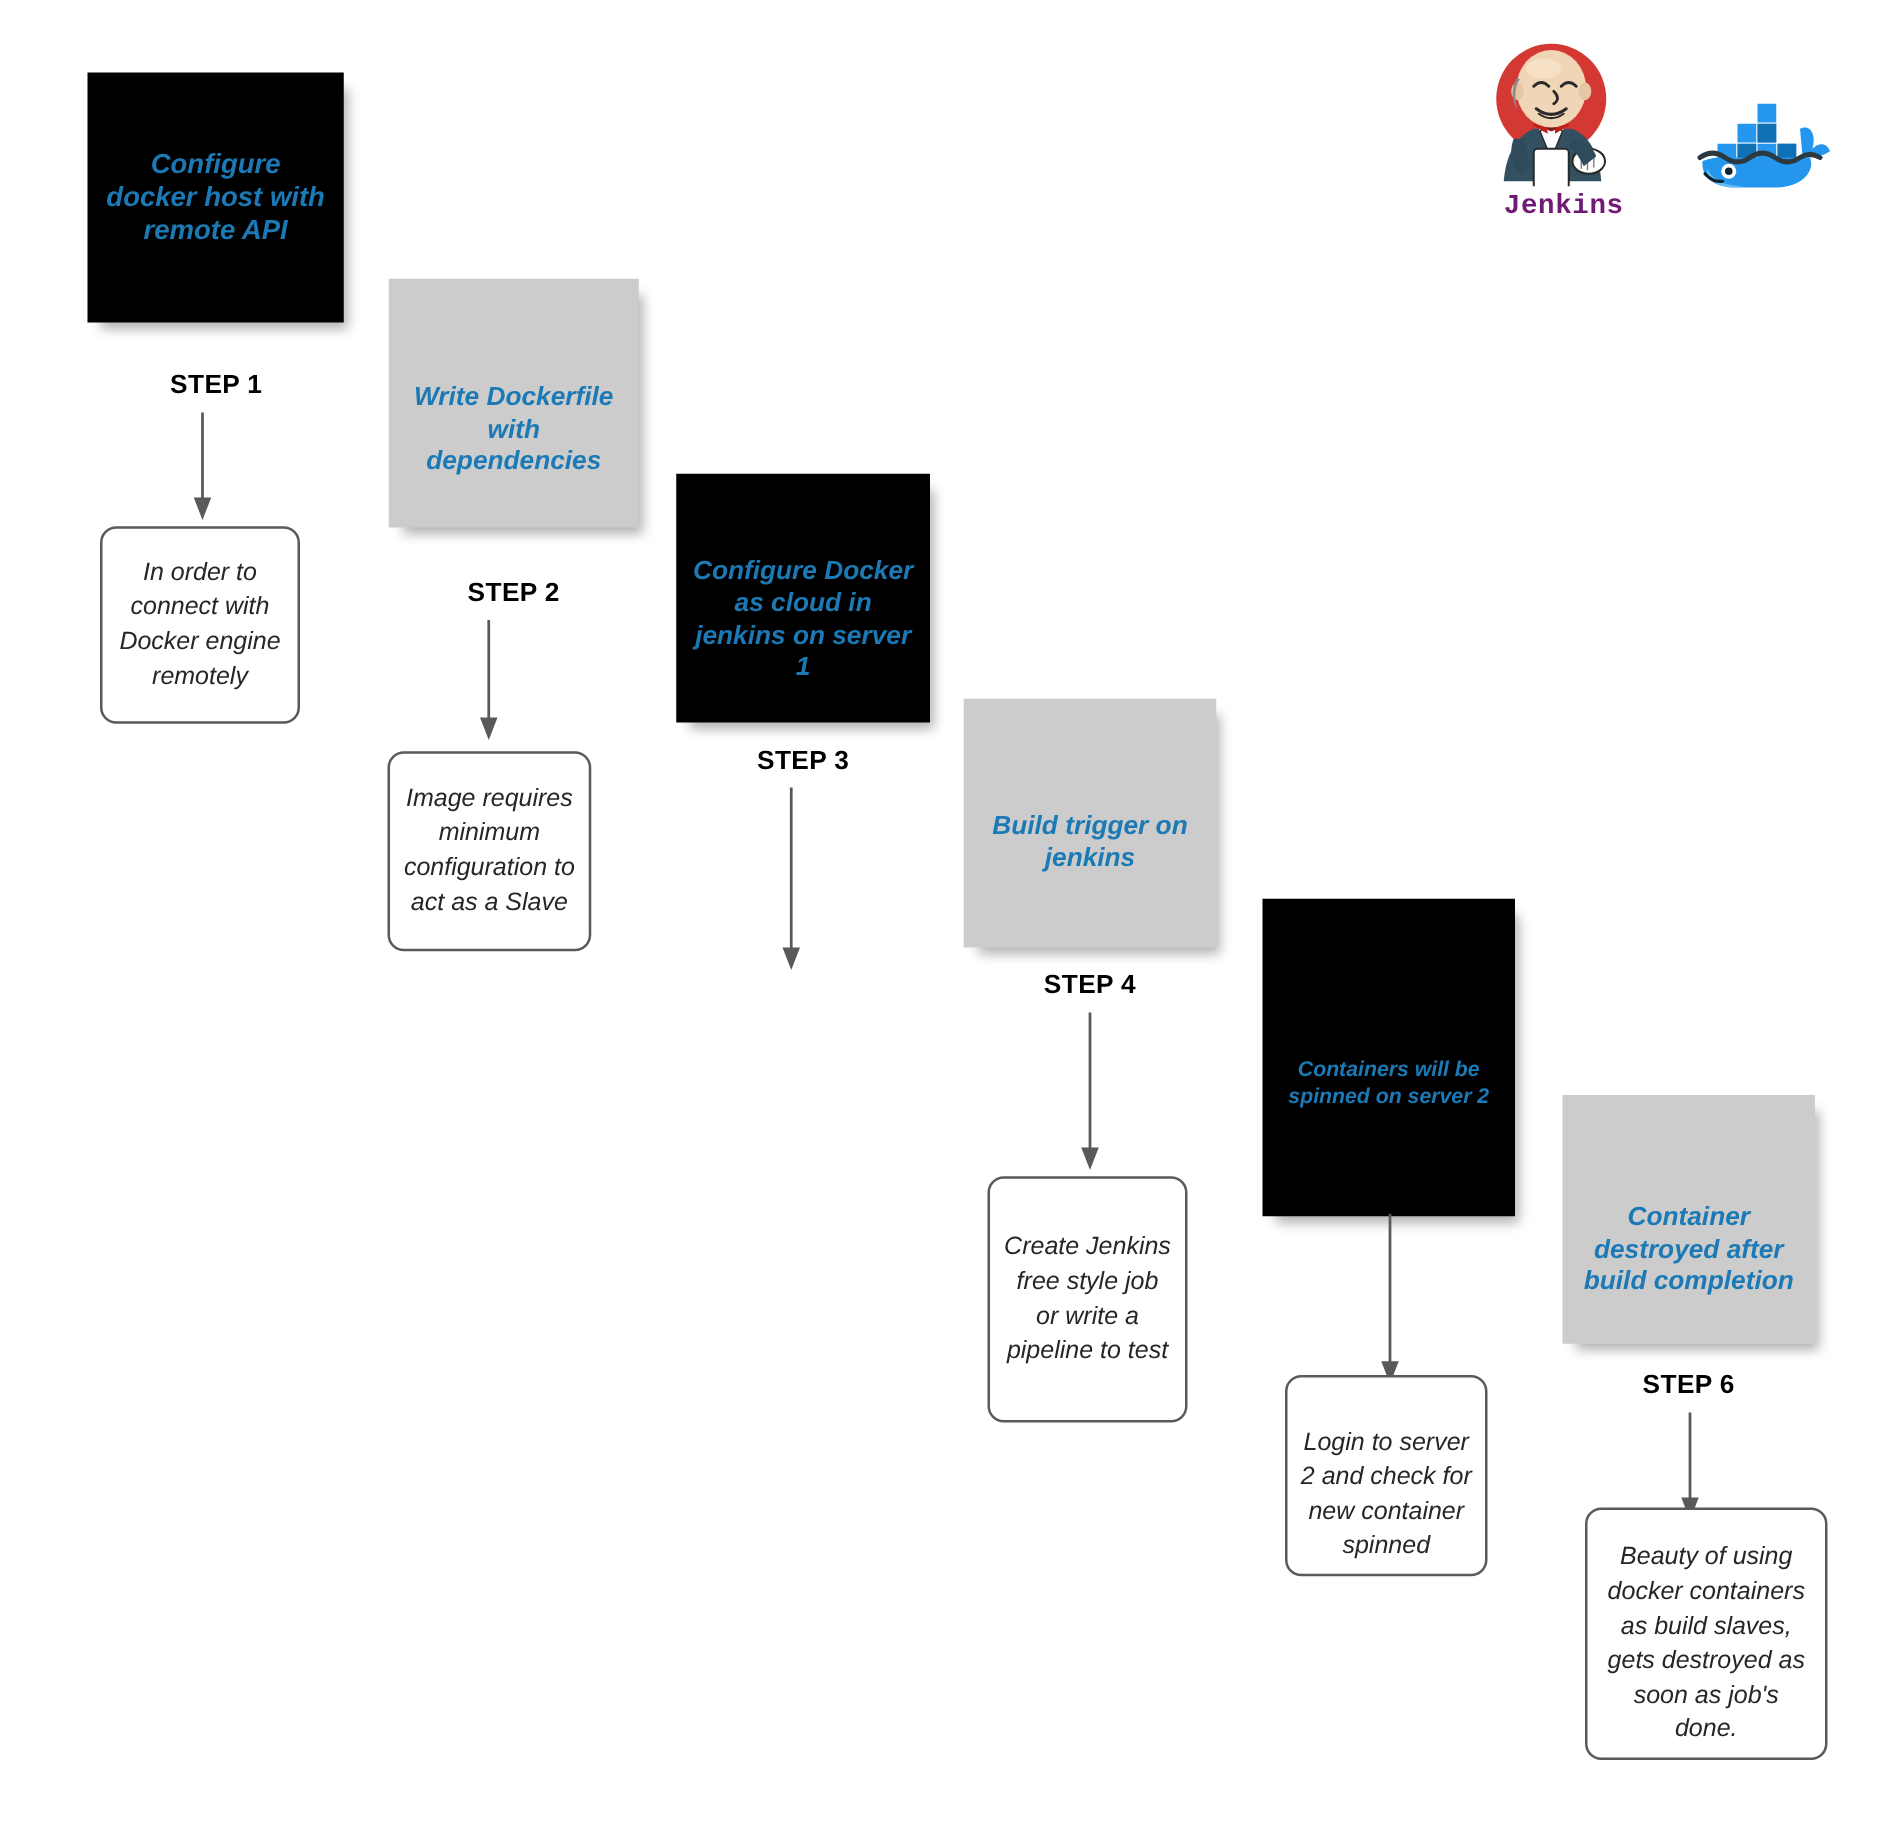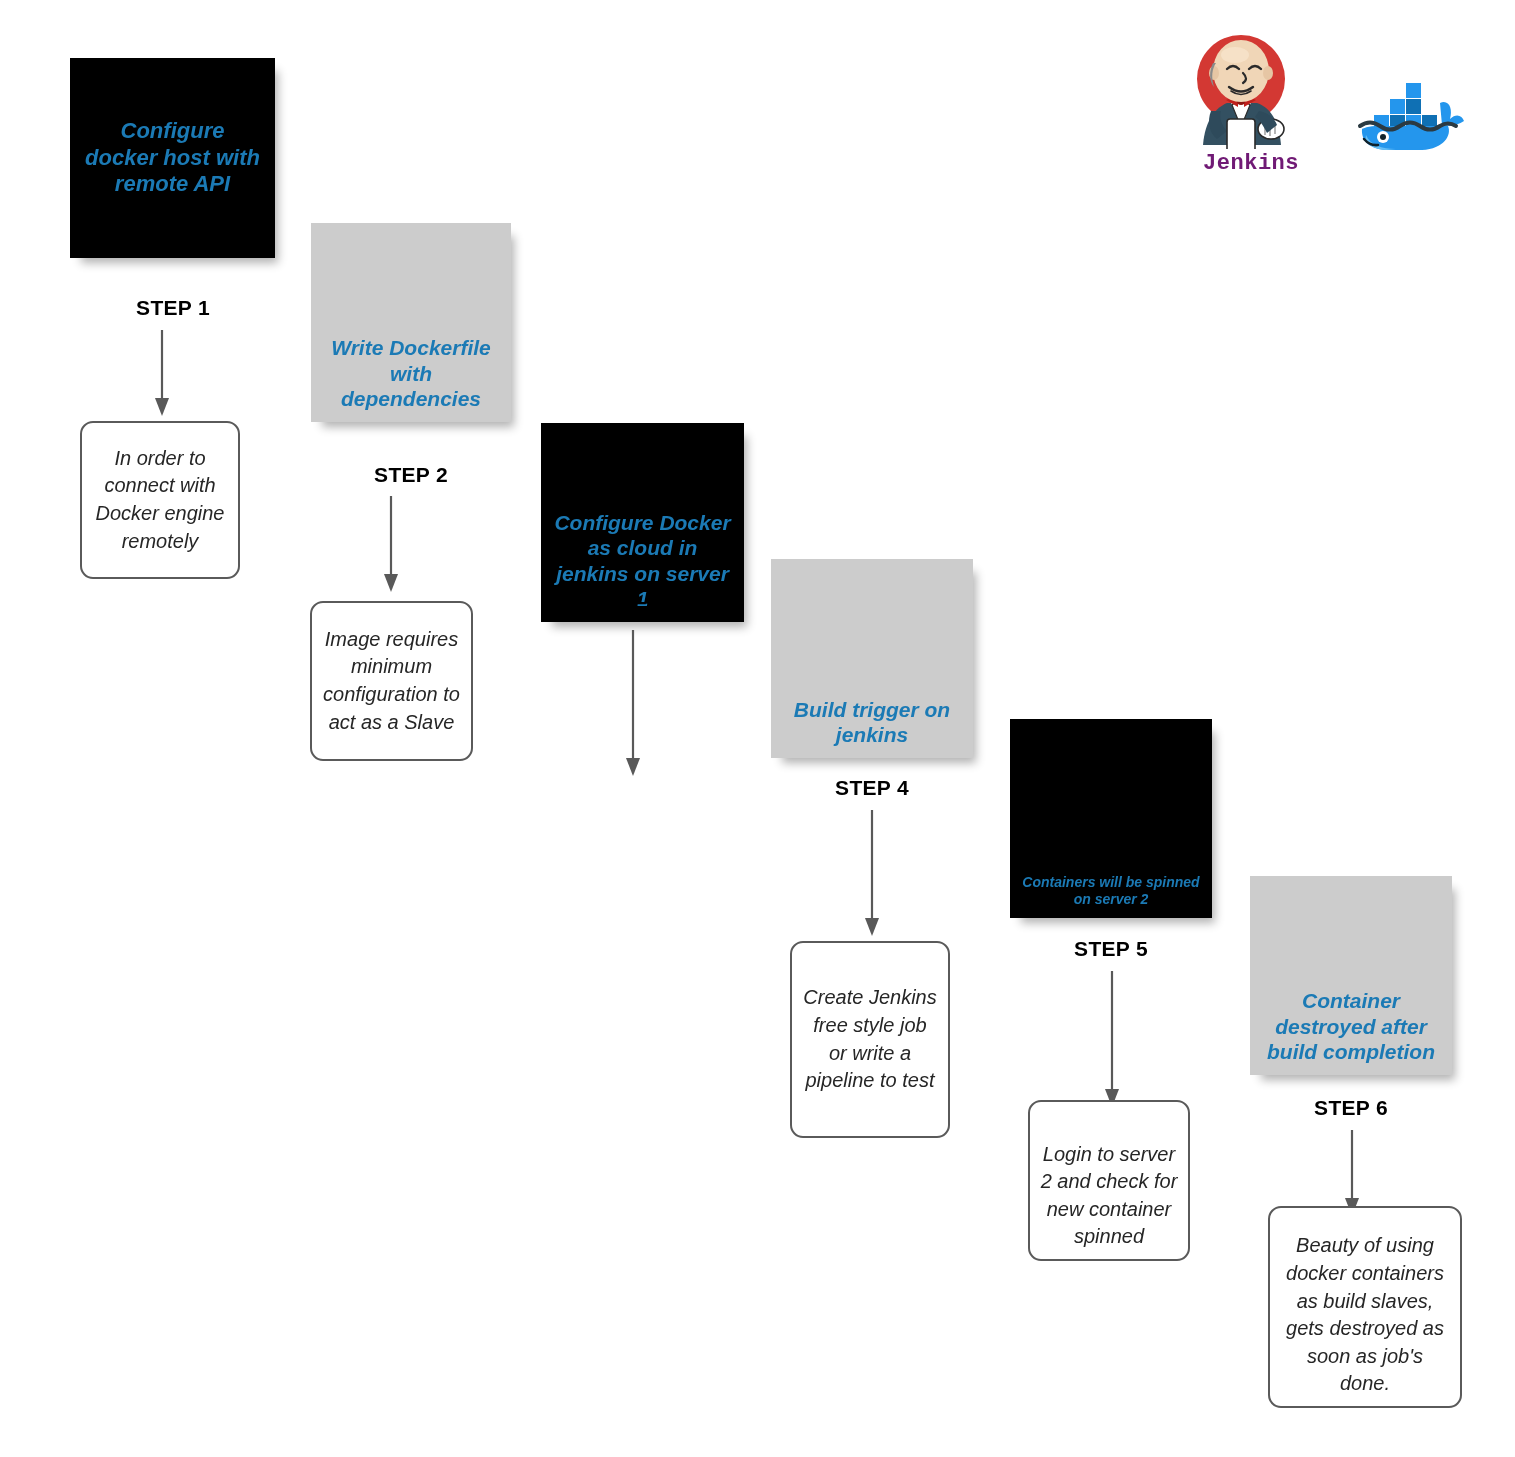--- a/index.html
+++ b/index.html
@@ -33,21 +33,21 @@
     font-style: italic;
     font-weight: bold;
     line-height: 1.22;
     color: #1b7ab5;
     box-shadow: 7px 9px 9px -4px rgba(0,0,0,0.30);
   }
   .stage-card.yellow { background: #000000; }
   .stage-card.gray   { background: #CCCCCC; }
 
   
-  .va-top    { align-items: flex-end; padding-top: 52px; }
+  .va-top    { align-items: center; padding-top: 52px; }
   .va-mid    { align-items: center; }
 
   
   .step-label {
     position: absolute;
     font-weight: bold;
     font-size: 21px;
     color: #000000;
     letter-spacing: 0.3px;
     text-align: center;
@@ -193,21 +193,21 @@
   <div class="arrow" style="left:376px; top:496px;">
     <svg width="30" height="100" viewBox="0 0 30 100">
       <line x1="15" y1="0" x2="15" y2="84" stroke="#595959" stroke-width="2.2"></line>
       <polygon points="15,96 8,78 22,78" fill="#595959"></polygon>
     </svg>
   </div>
   <div class="note-box" style="left:310px; top:601px; width:163px; height:160px;">
     <span>Image requires minimum configuration to act as a Slave</span>
   </div>
 
-  <div class="stage-card yellow va-top" style="left:541px; top:379px; width:203px; height:199px; font-size:21px; padding-top:44px;margin-top:44px;">
+  <div class="stage-card yellow va-top" style="left:541px; top:379px; width:203px; height:199px; font-size:21px; padding-top:44px;">
     <span>Configure Docker as cloud in jenkins on server 1</span>
   </div>
   <div class="step-label" style="left:541px; top:597px; width:203px;">STEP 3</div>
   <div class="arrow" style="left:618px; top:630px;">
     <svg width="30" height="150" viewBox="0 0 30 150">
       <line x1="15" y1="0" x2="15" y2="134" stroke="#595959" stroke-width="2.2"></line>
       <polygon points="15,146 8,128 22,128" fill="#595959"></polygon>
     </svg>
   </div>
 
@@ -218,21 +218,21 @@
   <div class="arrow" style="left:857px; top:810px;">
     <svg width="30" height="130" viewBox="0 0 30 130">
       <line x1="15" y1="0" x2="15" y2="114" stroke="#595959" stroke-width="2.2"></line>
       <polygon points="15,126 8,108 22,108" fill="#595959"></polygon>
     </svg>
   </div>
   <div class="note-box" style="left:790px; top:941px; width:160px; height:197px;">
     <span>Create Jenkins free style job or write a pipeline to test</span>
   </div>
 
-  <div class="stage-card yellow va-top" style="left:1010px; top:719px; width:202px; height:199px; font-size:14px; padding-top:52px;">
+  <div class="stage-card yellow va-top" style="left:1010px; top:719px; width:202px; height:254px; font-size:17px; padding-top:52px;">
     <span>Containers will be spinned on server 2</span>
   </div>
   <div class="step-label" style="left:1010px; top:937px; width:202px;">STEP 5</div>
   <div class="arrow" style="left:1097px; top:971px;">
     <svg width="30" height="140" viewBox="0 0 30 140">
       <line x1="15" y1="0" x2="15" y2="124" stroke="#595959" stroke-width="2.2"></line>
       <polygon points="15,136 8,118 22,118" fill="#595959"></polygon>
     </svg>
   </div>
   <div class="note-box va-top" style="left:1028px; top:1100px; width:162px; height:161px;">

